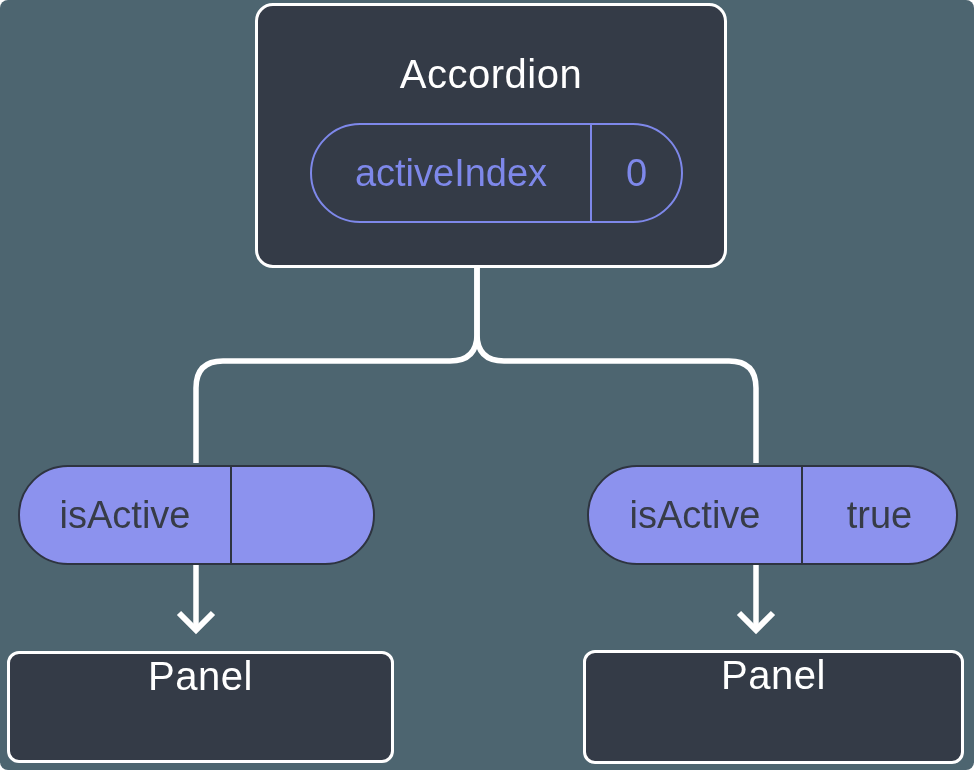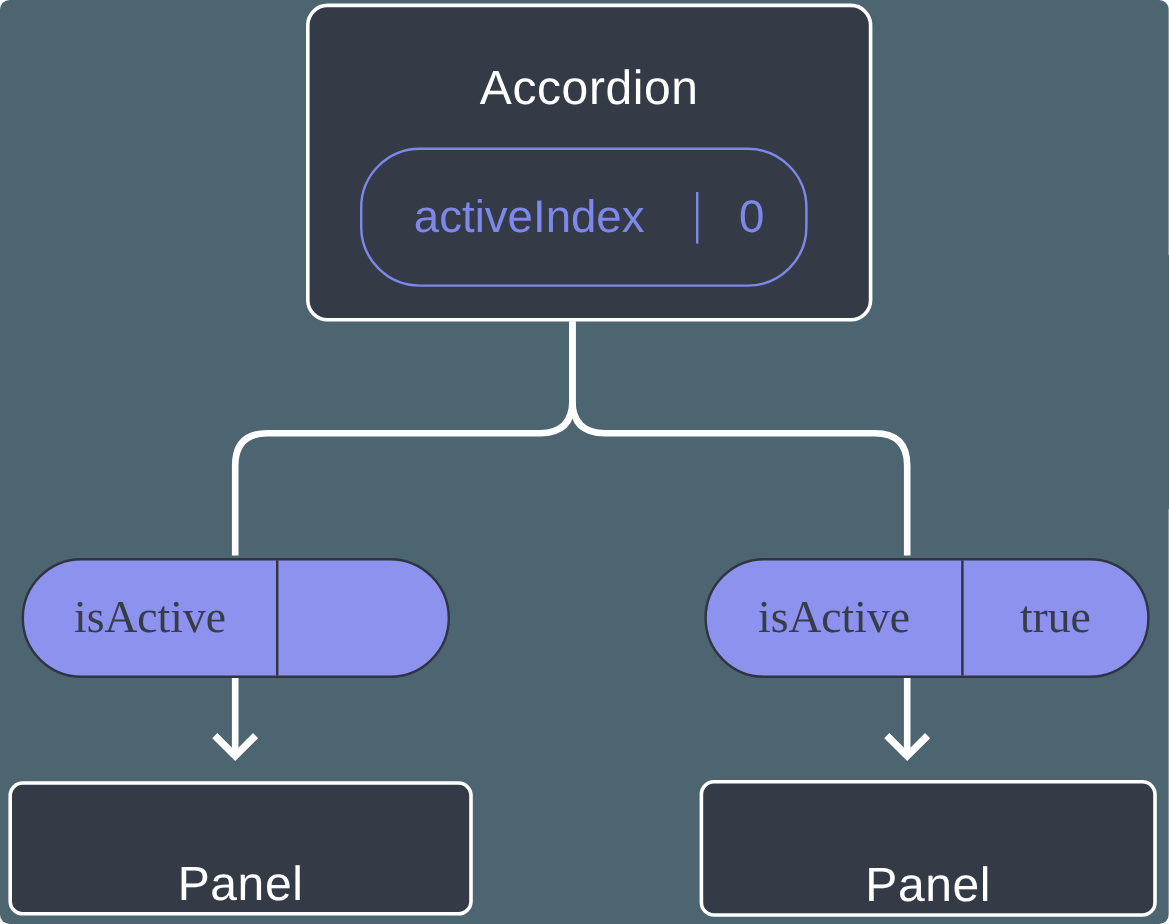--- a/index.html
+++ b/index.html
@@ -57,21 +57,21 @@
     color: var(--node-text);
     text-align: center;
   }
   .node.root .node-title {
     position: absolute;
     left: 0; right: 0; top: 46px;
   }
   .node.panel {
     border-radius: 12px;
     display: flex;
-    align-items: flex-end;
+    align-items: flex-start;
     justify-content: center;
   }
   .node.panel.left  { left: 7px;   top: 651px; width: 387px; height: 112px; }
   .node.panel.right { left: 583px; top: 650px; width: 381px; height: 114px; }
 
   
   .pill {
     position: absolute;
     display: flex;
     box-sizing: border-box;
@@ -81,34 +81,32 @@
   }
   .pill .cell {
     display: flex;
     align-items: center;
     justify-content: center;
   }
   .pill .cell.name { flex: 0 0 auto; }
   .pill .cell.value { flex: 1 1 auto; }
 
   .pill.outline {
-    left: 42px; top: 117px;
-    width: 373px; height: 116px;
+    left: 52px; top: 117px;
+    width: 373px; height: 100px;
     border: 2.5px solid var(--accent-purple);
     color: var(--accent-purple);
     background: transparent;
-    align-items: center;
   }
   .pill.outline .cell.name { width: 278px; border-right: 2.5px solid var(--accent-purple); }
 
   .pill.solid {
     background: var(--pill-fill);
     border: 2.5px solid var(--pill-border);
     color: var(--pill-text);
-    font-family: Liberation Serif, serif;
   }
   .pill.solid .cell.name { border-right: 2.5px solid var(--pill-border); }
   .pill.solid.left  { left: 18px;  top: 465px; width: 357px; height: 100px; }
   .pill.solid.left .cell.name { width: 210px; }
   .pill.solid.right { left: 587px; top: 465px; width: 371px; height: 100px; }
   .pill.solid.right .cell.name { width: 212px; }
 </style>
 </head>
 <body>
 

